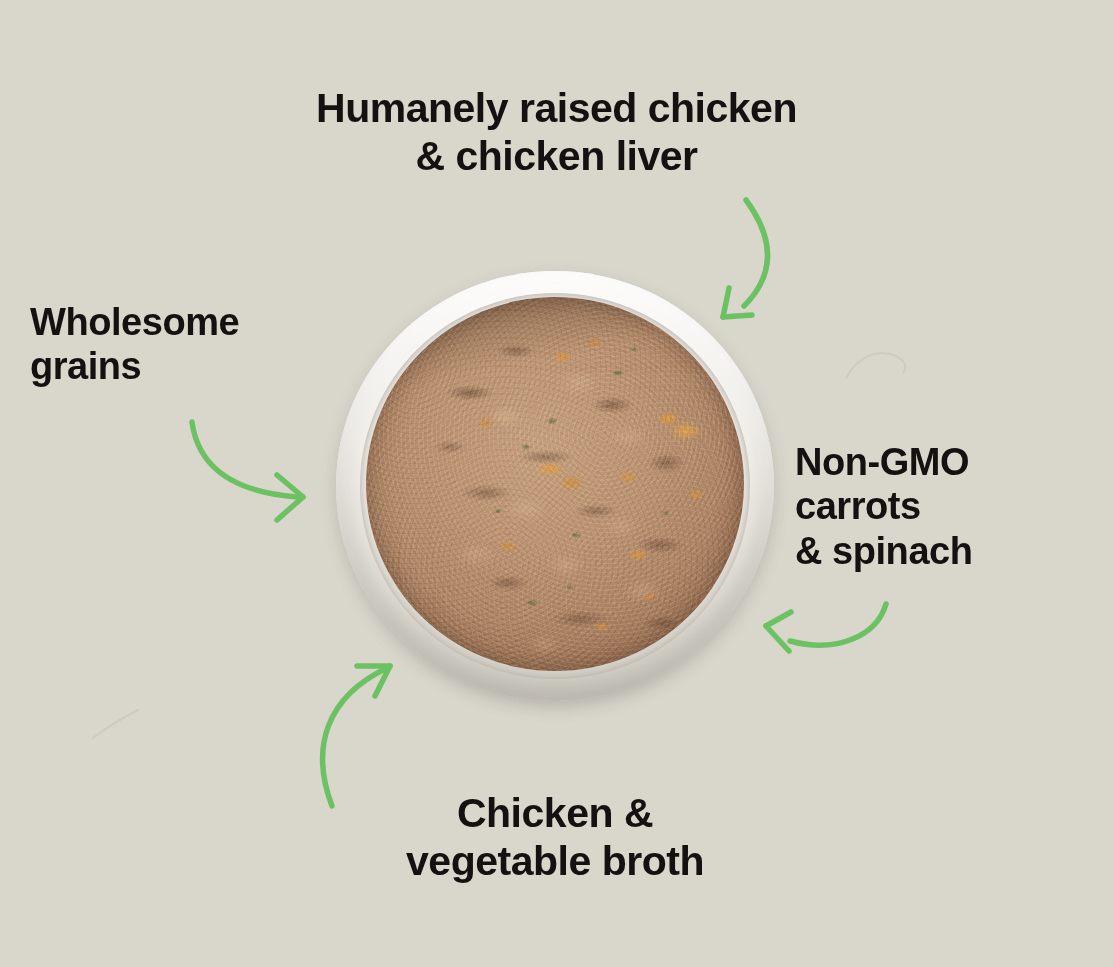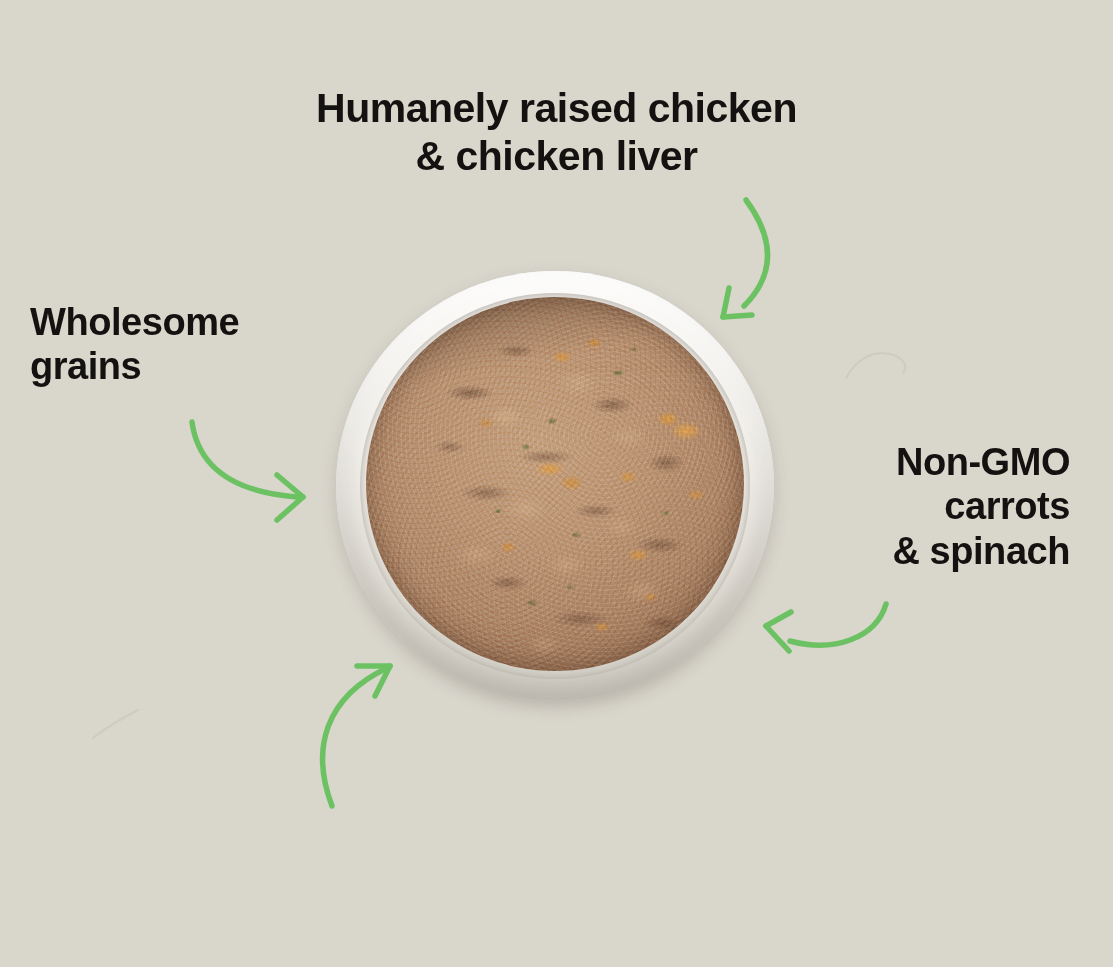--- a/index.html
+++ b/index.html
@@ -46,21 +46,21 @@
     left: 30px;
     top: 300px;
     width: 325px;
     font-size: 38px;
   }
 
   #callout-carrots {
     left: 795px;
     top: 440px;
     width: 275px;
-    text-align: right;
+    text-align: left;
     font-size: 38px;
   }
 
   #callout-broth {
     left: 300px;
     top: 790px;
     width: 510px;
     text-align: center;
     font-size: 41px;
   }
@@ -301,14 +301,16 @@
   <div class="callout" id="callout-chicken">Humanely raised chicken
 &amp; chicken liver</div>
 
   <div class="callout" id="callout-grains">Wholesome
 grains</div>
 
   <div class="callout" id="callout-carrots">Non-GMO
 carrots
 &amp; spinach</div>
 
+  <div class="callout" id="callout-broth">Chicken &amp;
+vegetable broth</div>
 
 </div>
 
 </body></html>

